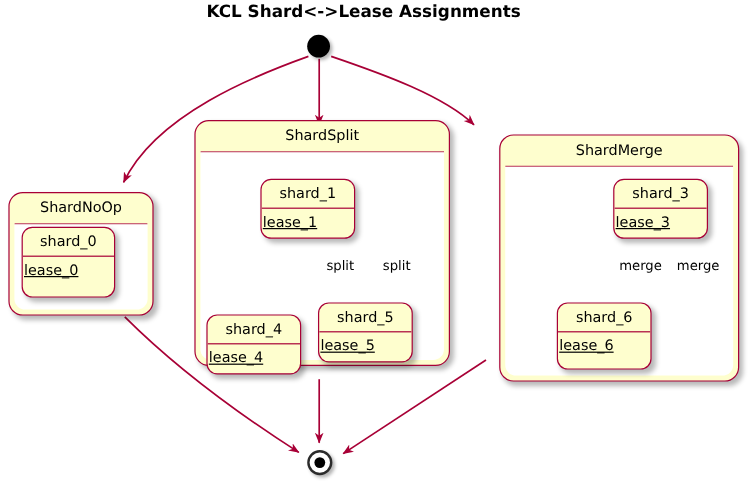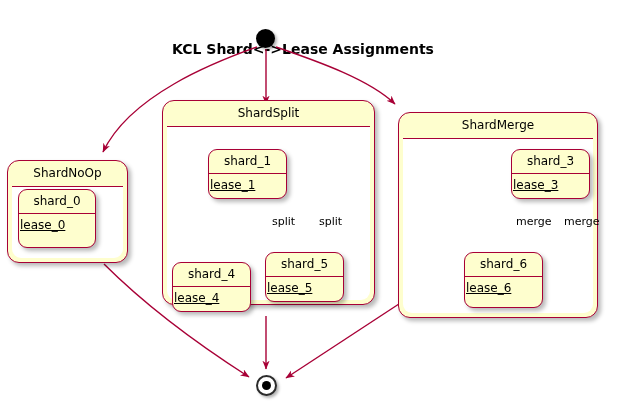--- a/index.html
+++ b/index.html
@@ -18,21 +18,20 @@
   #diagram-title {
     position: absolute;
     left: 0;
     top: 2px;
     width: 606px;
     text-align: center;
     font-size: 14px;
     font-weight: bold;
     color: #000000;
     white-space: nowrap;
-    margin-top: 39px;
   }
   
   #edges {
     position: absolute;
     left: 0;
     top: 0;
     width: 630px;
     height: 405px;
   }
   
@@ -182,36 +181,36 @@
   </div>
   <div class="state" style="left:18px; top:189px; width:78px; height:59px;">
     <div class="state-name">shard_0</div>
     <div class="state-attr">lease_0</div>
   </div>
 
   <div class="composite" style="left:162px; top:100px; width:213px; height:205px;">
     <div class="composite-title">ShardSplit</div>
     <div class="composite-body"></div>
   </div>
-  <div class="state" style="left:208px; top:149px; width:79px; height:50px;">
+  <div class="state" style="left:217px; top:149px; width:79px; height:50px;">
     <div class="state-name">shard_1</div>
     <div class="state-attr">lease_1</div>
   </div>
   <div class="state" style="left:172px; top:262px; width:79px; height:50px;">
     <div class="state-name">shard_4</div>
     <div class="state-attr">lease_4</div>
   </div>
   <div class="state" style="left:265px; top:252px; width:79px; height:50px;">
     <div class="state-name">shard_5</div>
     <div class="state-attr">lease_5</div>
   </div>
   <div class="edge-label" style="left:236px; top:215px;">split</div>
   <div class="edge-label" style="left:283px; top:215px;">split</div>
 
-  <div class="composite" style="left:398px; top:112px; width:200px; height:206px;text-decoration:underline;">
+  <div class="composite" style="left:416px; top:112px; width:200px; height:206px;text-decoration:underline;">
     <div class="composite-title">ShardMerge</div>
     <div class="composite-body"></div>
   </div>
   <div class="state" style="left:511px; top:149px; width:79px; height:50px;">
     <div class="state-name">shard_3</div>
     <div class="state-attr">lease_3</div>
   </div>
   <div class="state" style="left:464px; top:252px; width:79px; height:56px;">
     <div class="state-name">shard_6</div>
     <div class="state-attr">lease_6</div>

